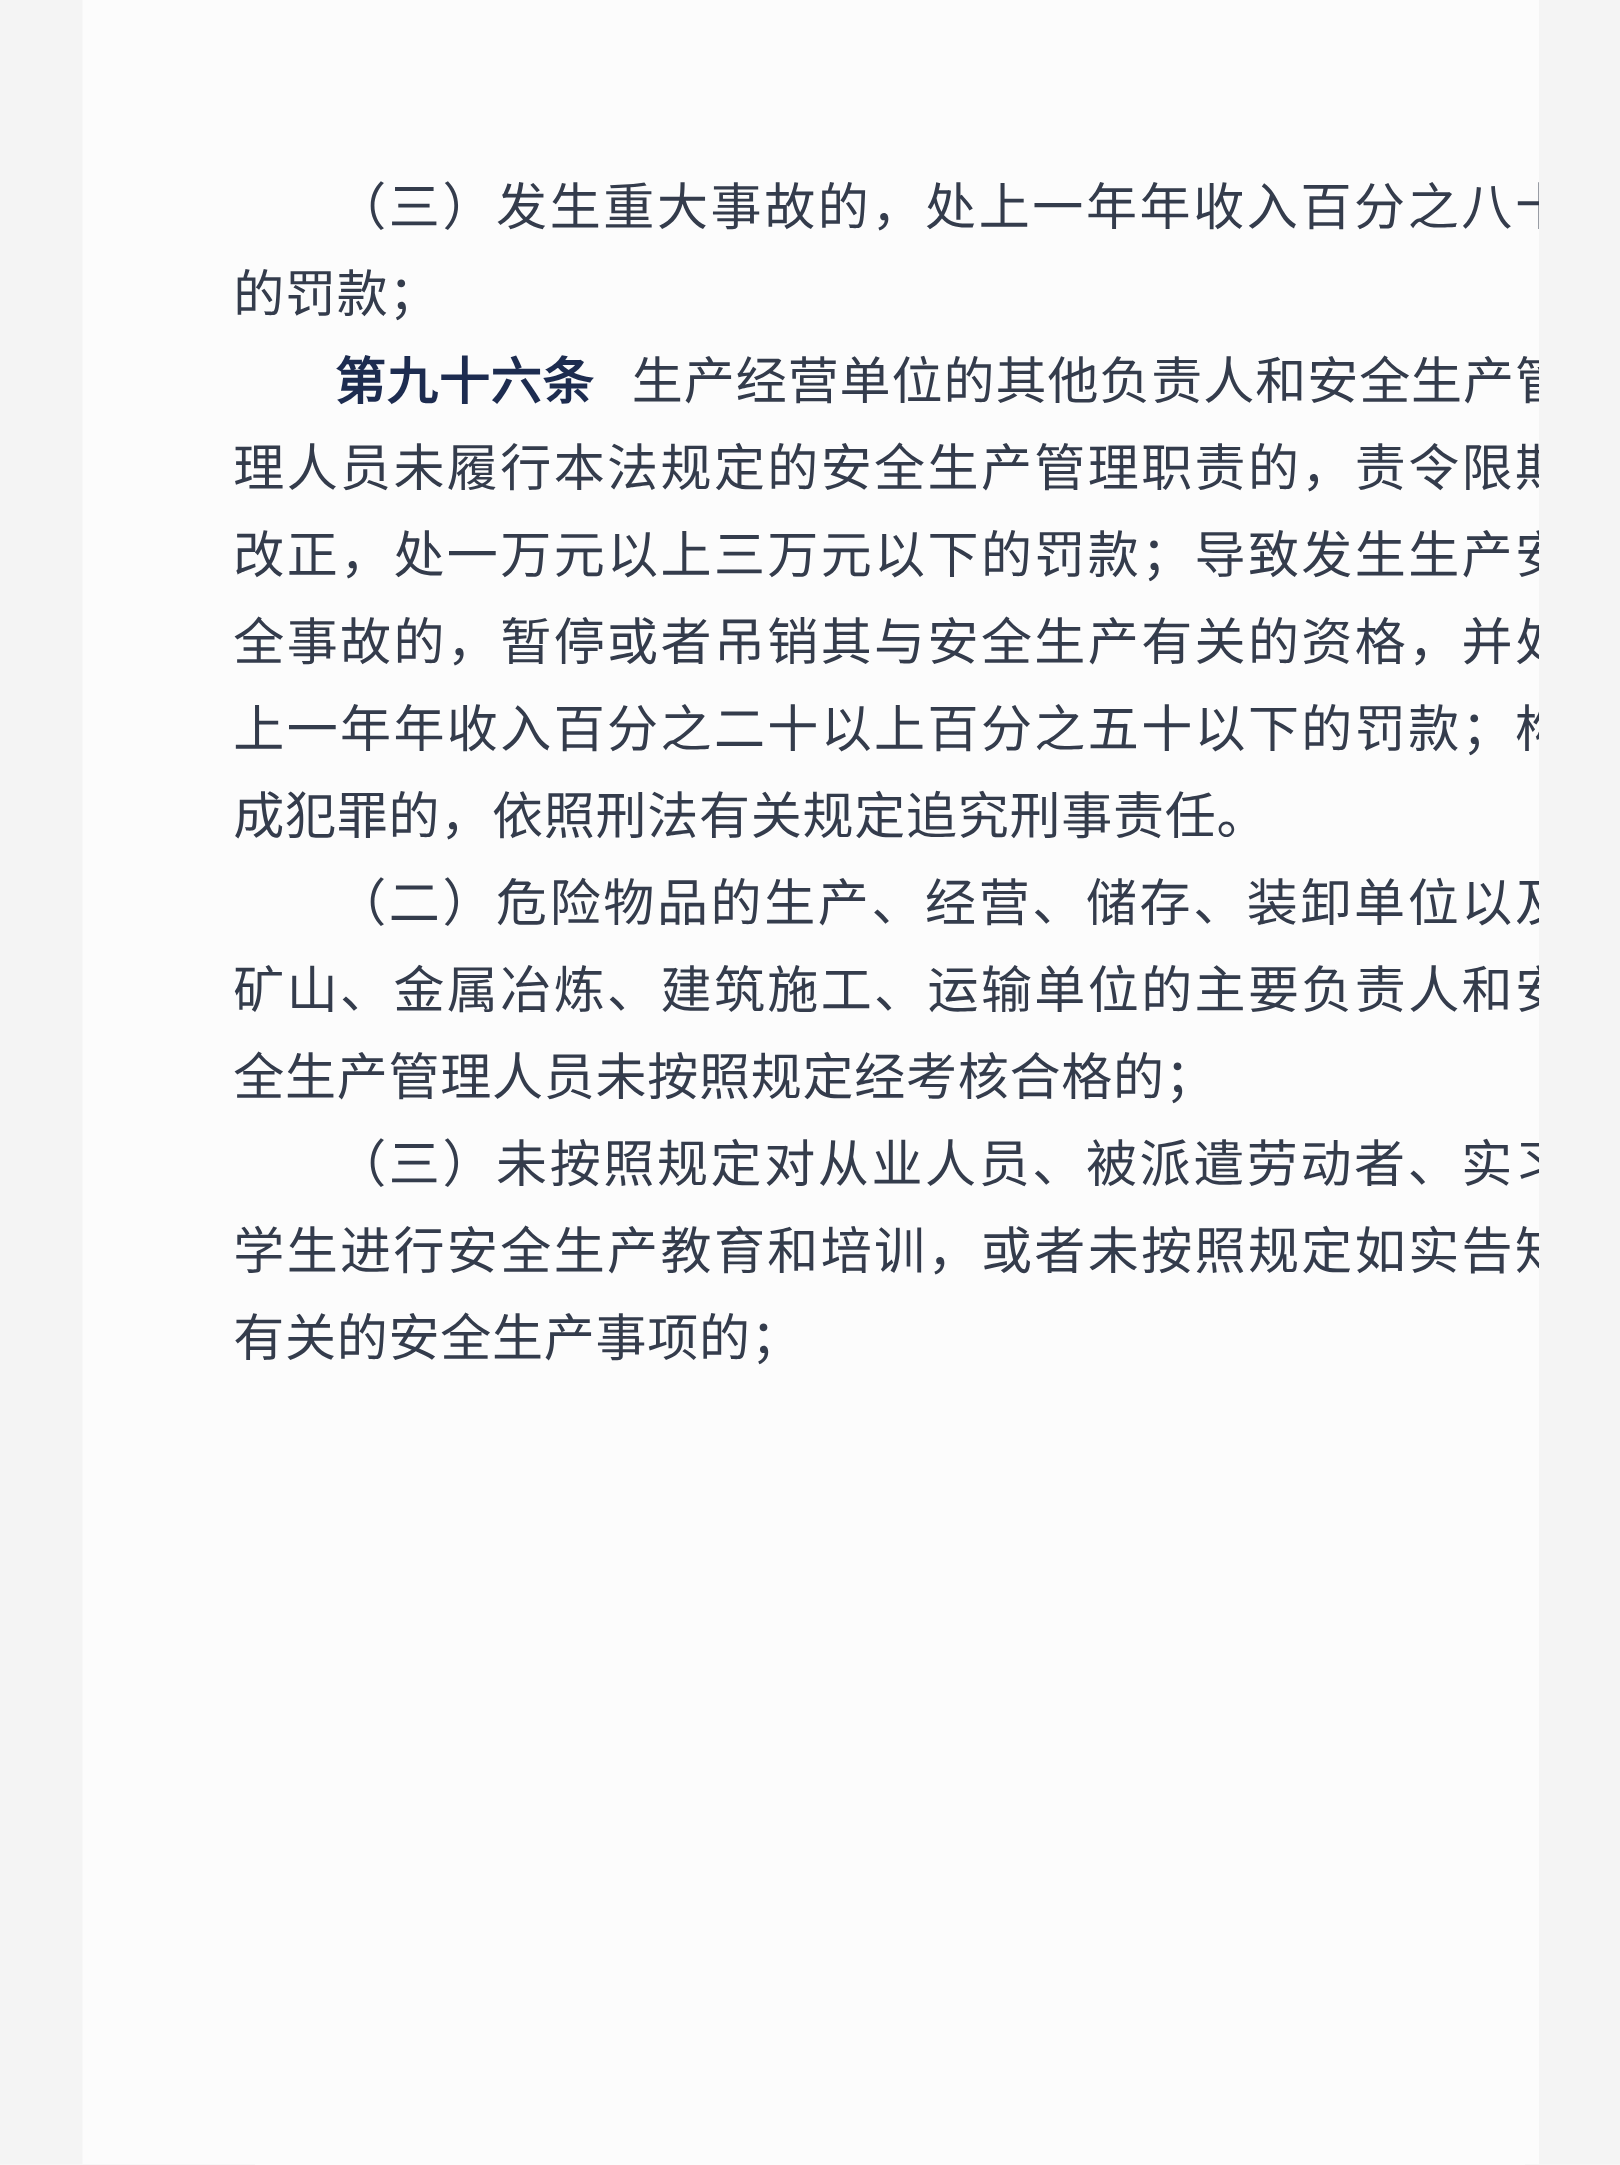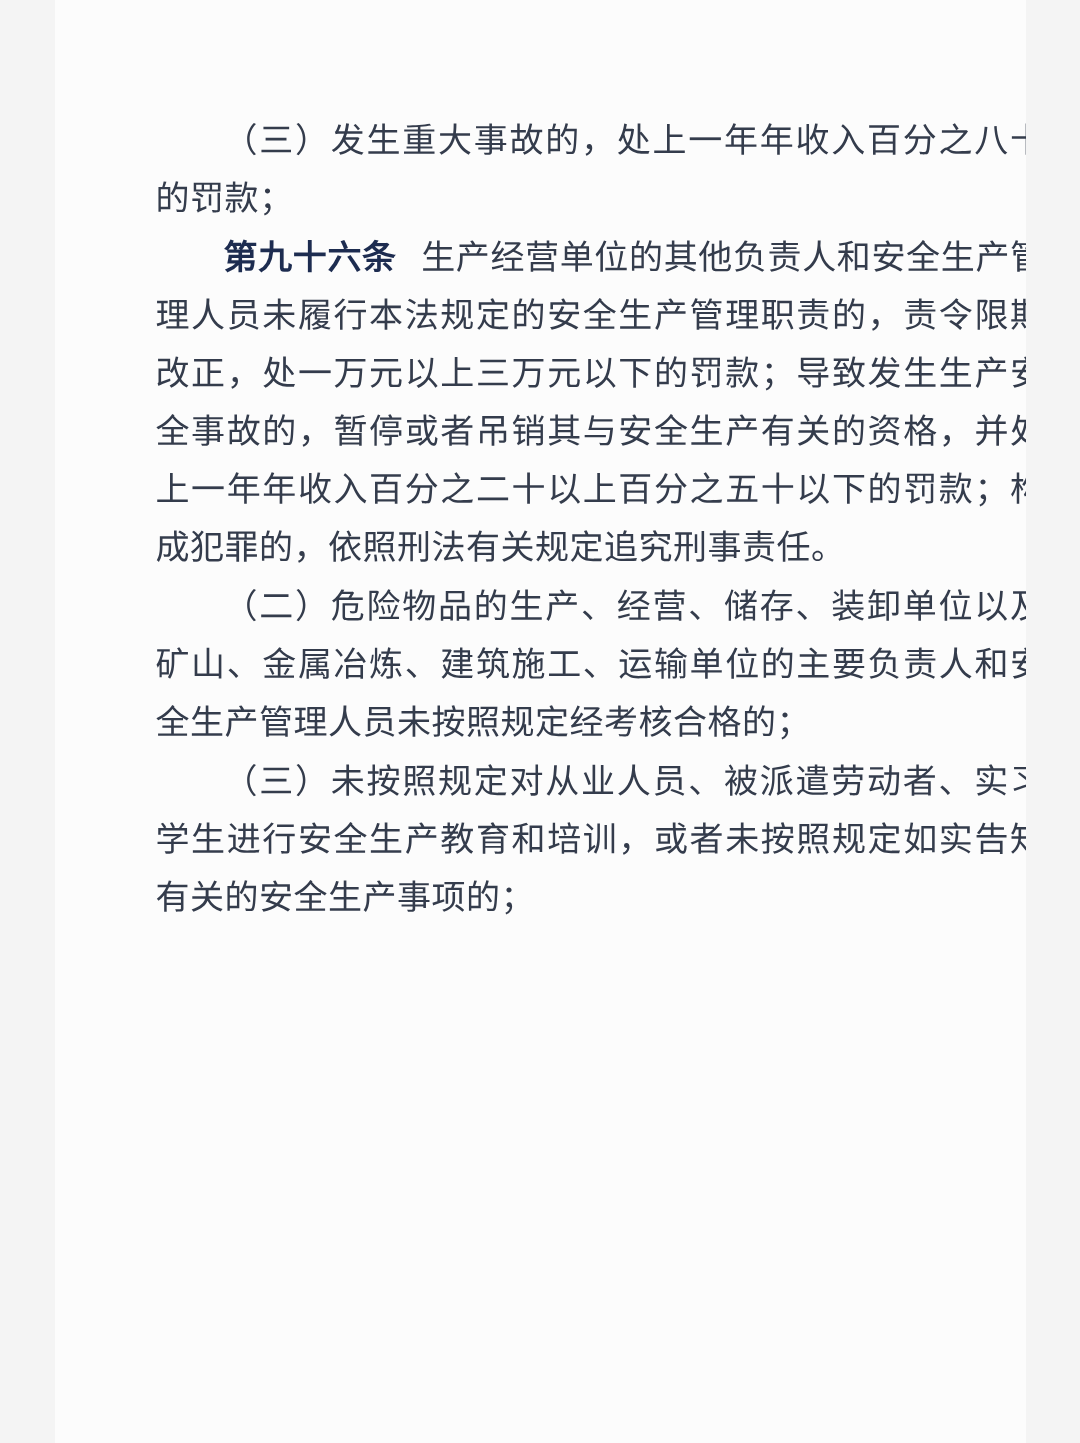--- a/index.html
+++ b/index.html
@@ -27,21 +27,21 @@
     letter-spacing: 0.5px;
   }
   p.para {
     margin: 0;
     padding: 0;
     text-indent: 2em;
   }
   .para-lead {
     font-weight: bold;
     color: var(--heading-color, #1d2c50);
-    font-family: Liberation Sans, sans-serif;
+    font-family: Liberation Serif, serif;
   }
   .para-lead:not(:empty) {
     margin-right: 0.72em;
   }
   .para-text {
     
   }
 </style>
 </head>
 <body>

